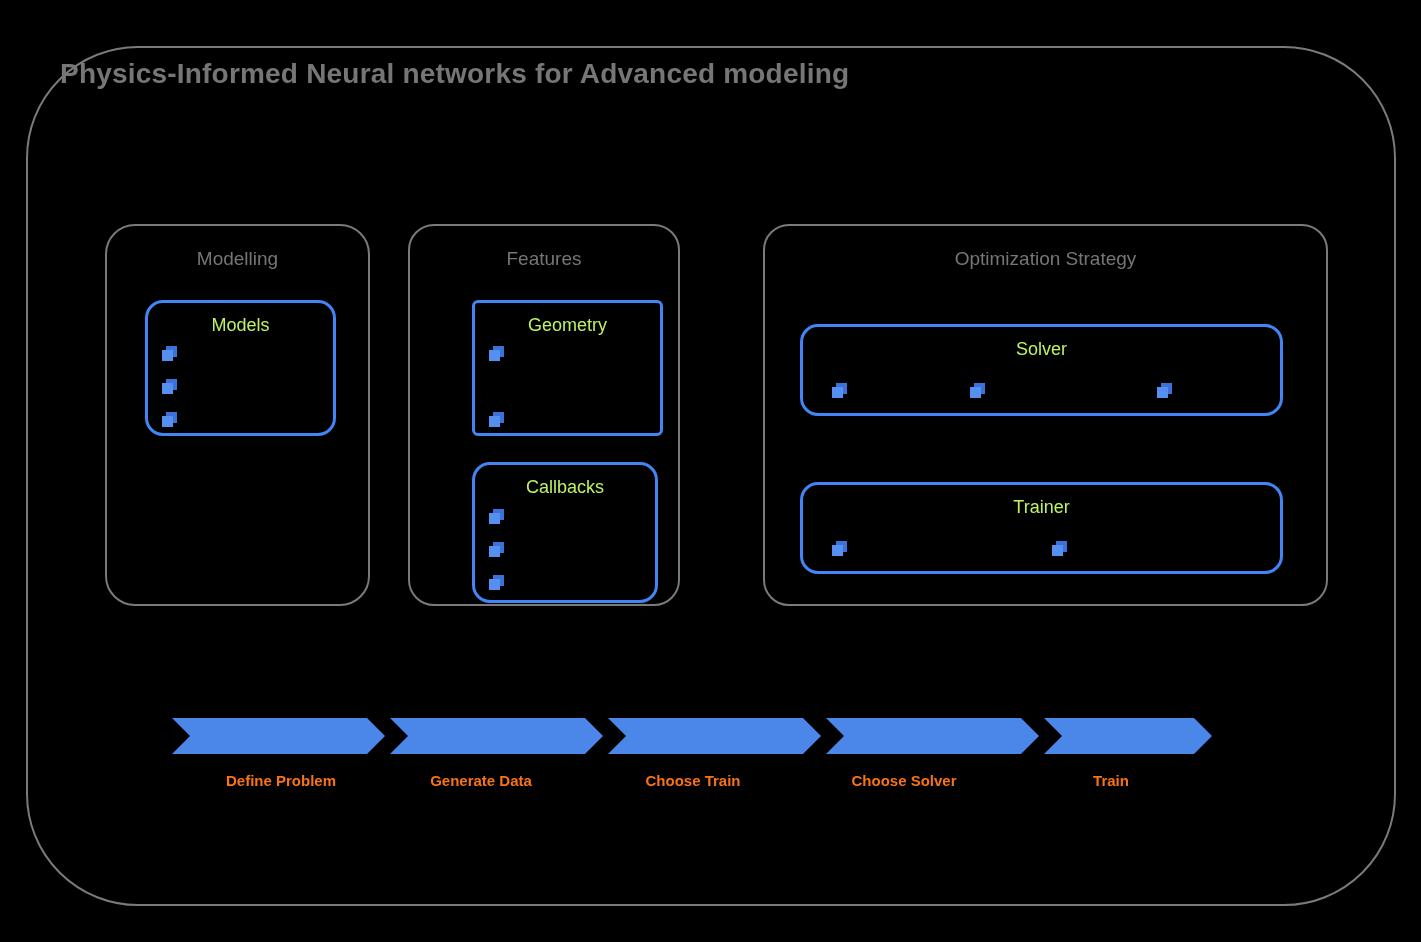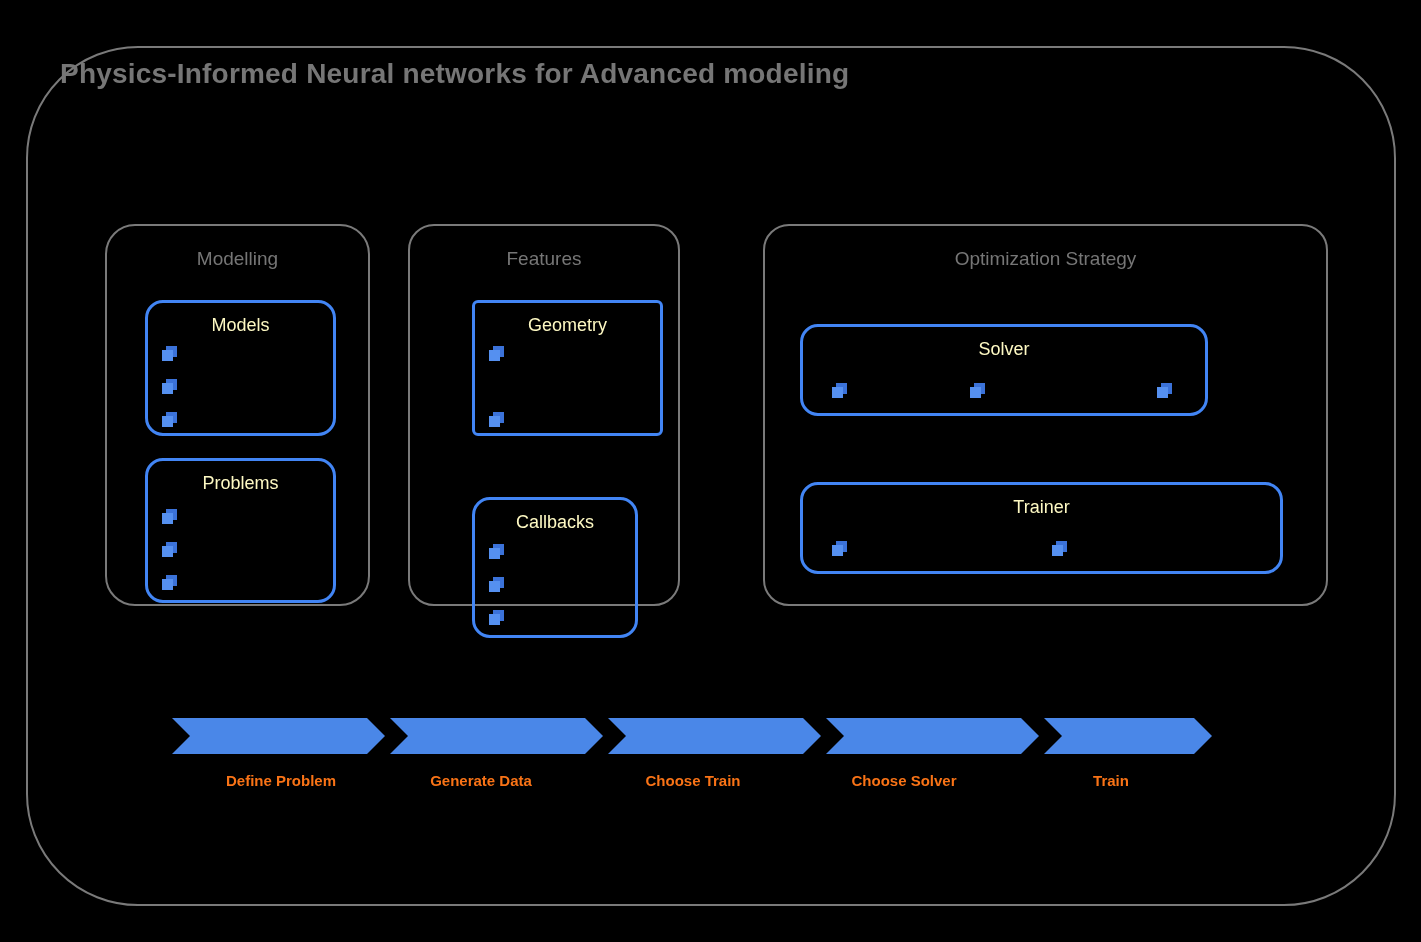--- a/index.html
+++ b/index.html
@@ -75,29 +75,29 @@
     border-radius: 18px;
     background: transparent;
   }
   .sub-title {
     position: absolute;
     top: 12px;
     left: 0;
     width: 100%;
     text-align: center;
     font-size: 18px;
-    color: #fef9c3;
+    color: #bef264;
     white-space: nowrap;
   }
 
   .box-models    { left: 145px; top: 300px; width: 191px; height: 136px; }
   .box-problems  { left: 145px; top: 458px; width: 191px; height: 145px; }
   .box-geometry  { left: 472px; top: 300px; width: 191px; height: 136px; border-radius: 6px; }
-  .box-callbacks { left: 472px; top: 462px; width: 166px; height: 141px; margin-top: 35px; }
-  .box-solver    { left: 800px; top: 324px; width: 408px; height: 92px; }
+  .box-callbacks { left: 472px; top: 462px; width: 186px; height: 141px; }
+  .box-solver    { left: 800px; top: 324px; width: 483px; height: 92px; }
   .box-trainer   { left: 800px; top: 482px; width: 483px; height: 92px; }
 
   
   .cube {
     position: absolute;
     width: 15px;
     height: 15px;
   }
   .cube .back {
     position: absolute;
@@ -167,35 +167,20 @@
     <div class="cube" style="left:14px; top:76px;">
       <div class="back"></div>
         <div class="front"></div>
     </div>
     <div class="cube" style="left:14px; top:109px;">
       <div class="back"></div>
         <div class="front"></div>
     </div>
   </div>
 
-  <div class="sub-box box-problems">
-    <div class="sub-title">Problems</div>
-    <div class="cube" style="left:14px; top:48px;">
-      <div class="back"></div>
-        <div class="front"></div>
-    </div>
-    <div class="cube" style="left:14px; top:81px;">
-      <div class="back"></div>
-        <div class="front"></div>
-    </div>
-    <div class="cube" style="left:14px; top:114px;">
-      <div class="back"></div>
-        <div class="front"></div>
-    </div>
-  </div>
 
   <div class="group-box group-features">
     <div class="group-title">Features</div>
   </div>
 
   <div class="sub-box box-geometry">
     <div class="sub-title">Geometry</div>
     <div class="cube" style="left:14px; top:43px;">
       <div class="back"></div>
         <div class="front"></div>

